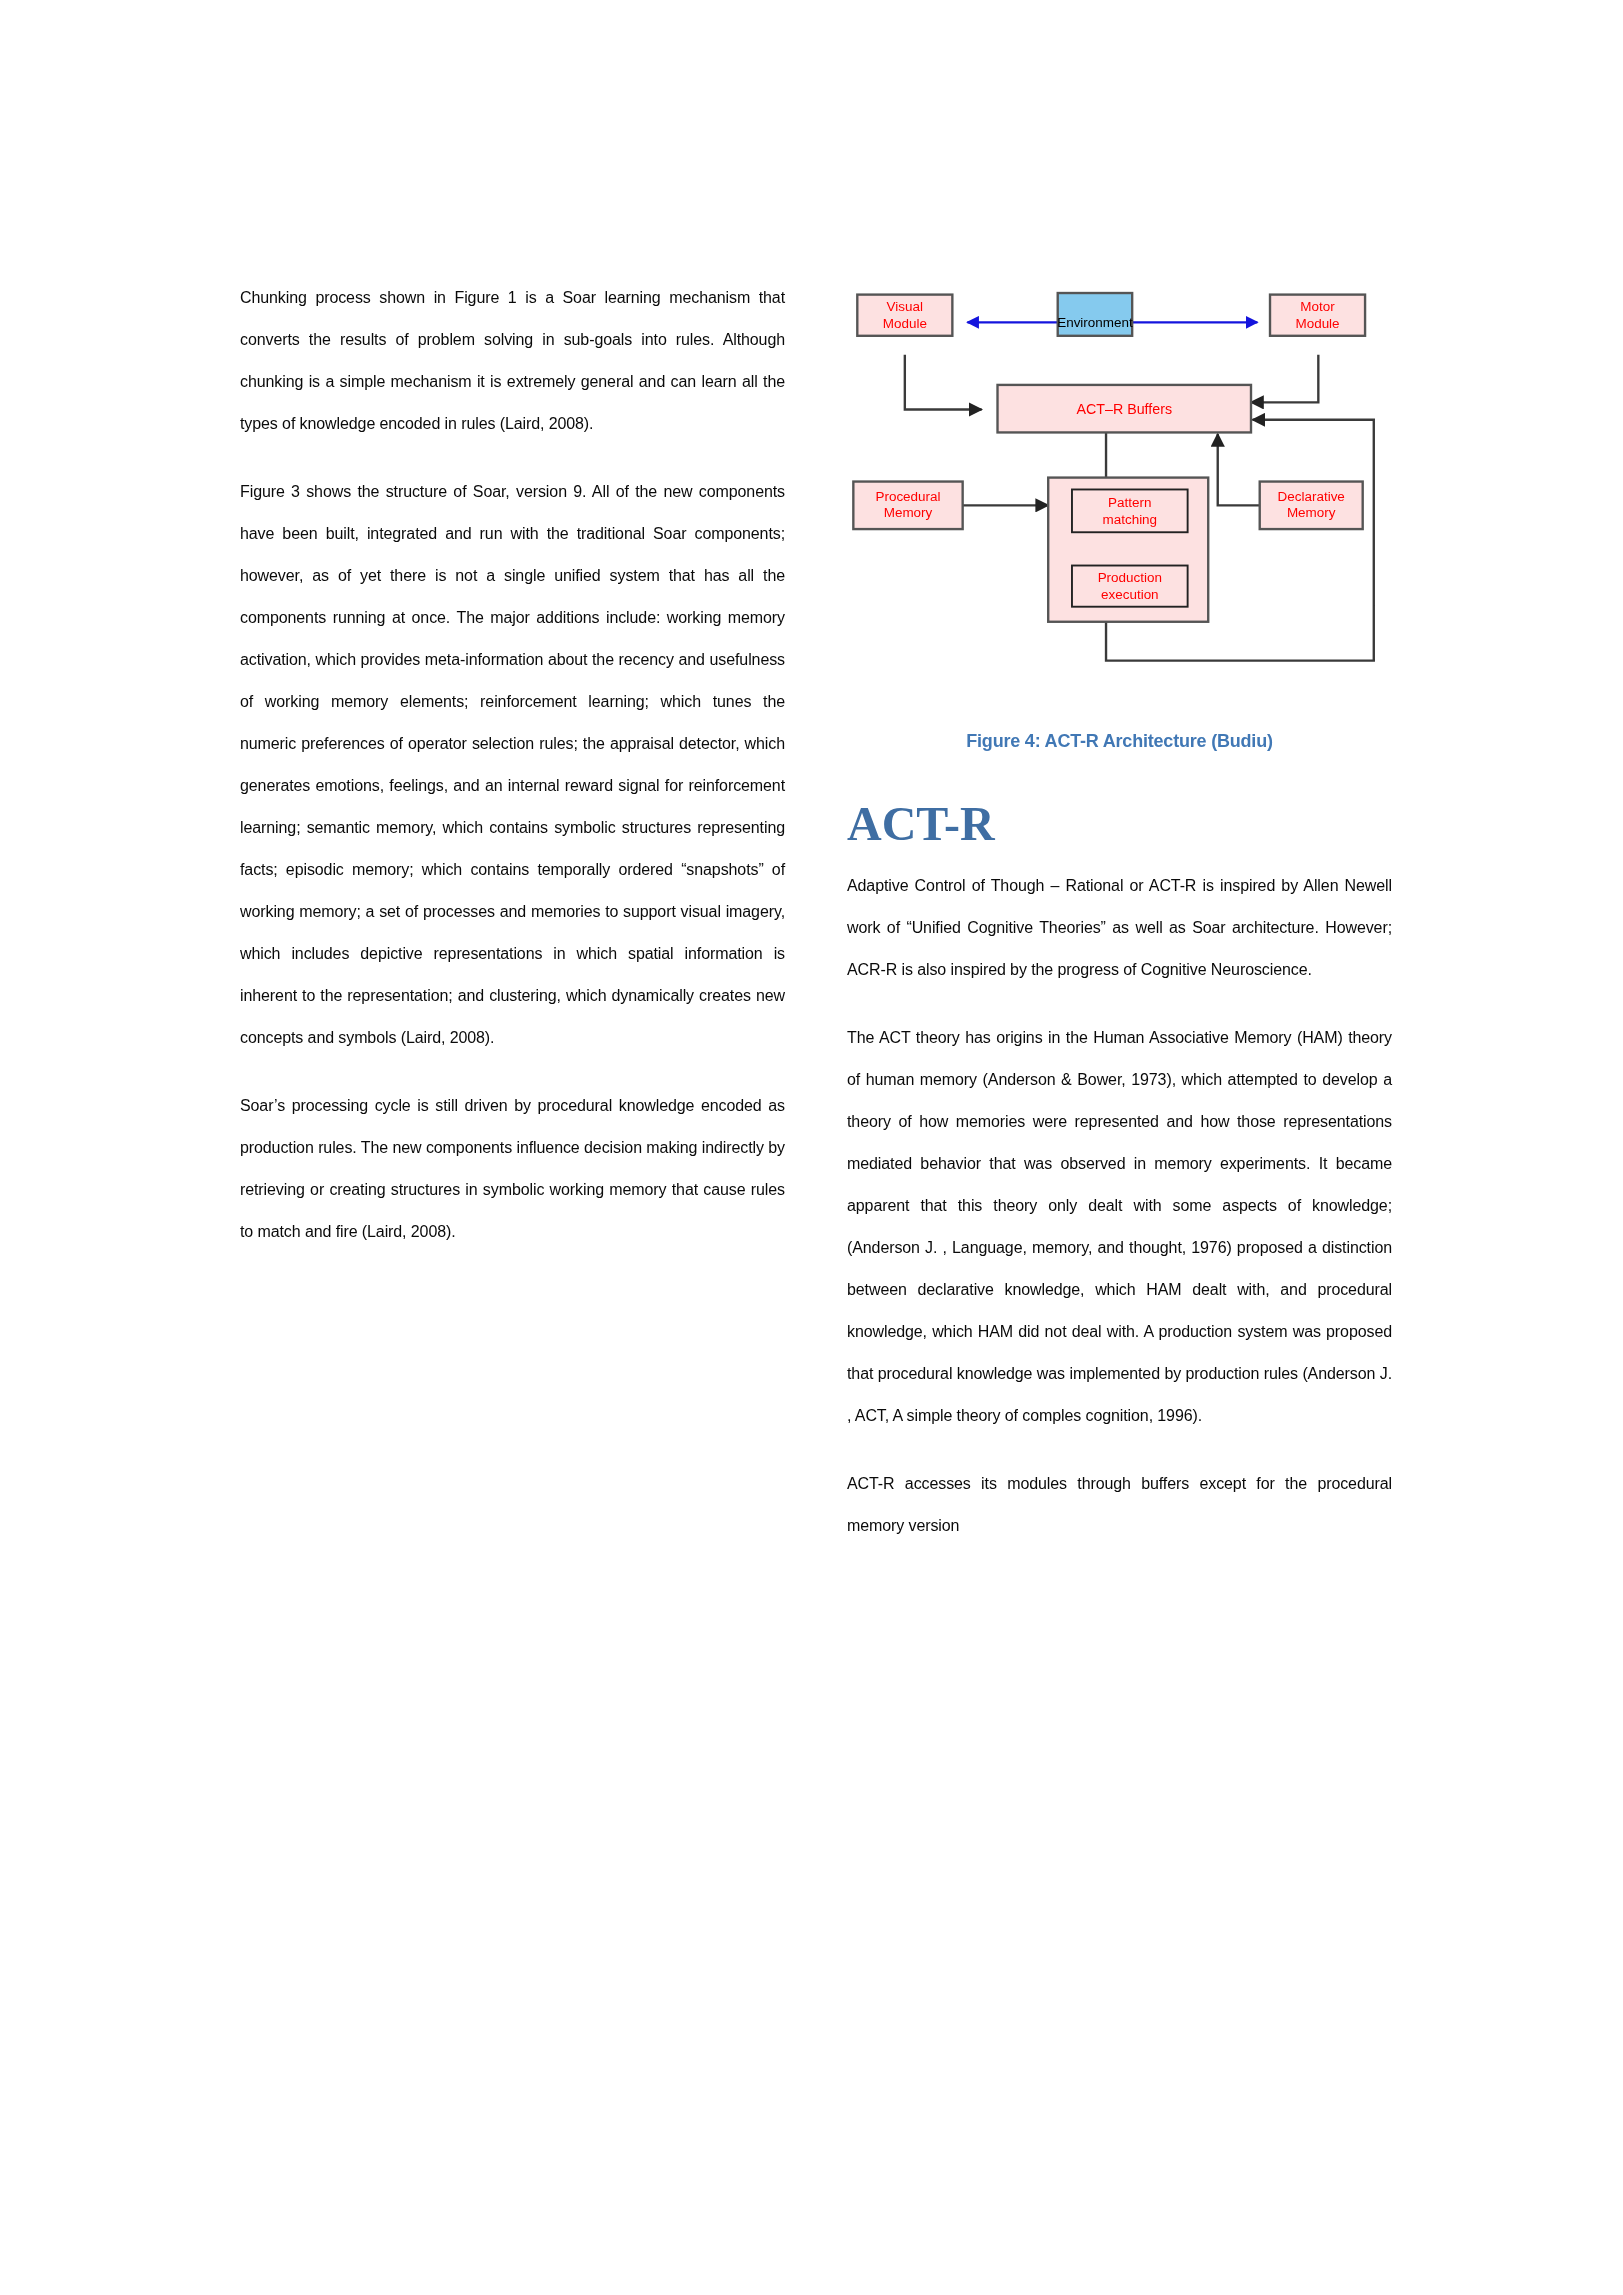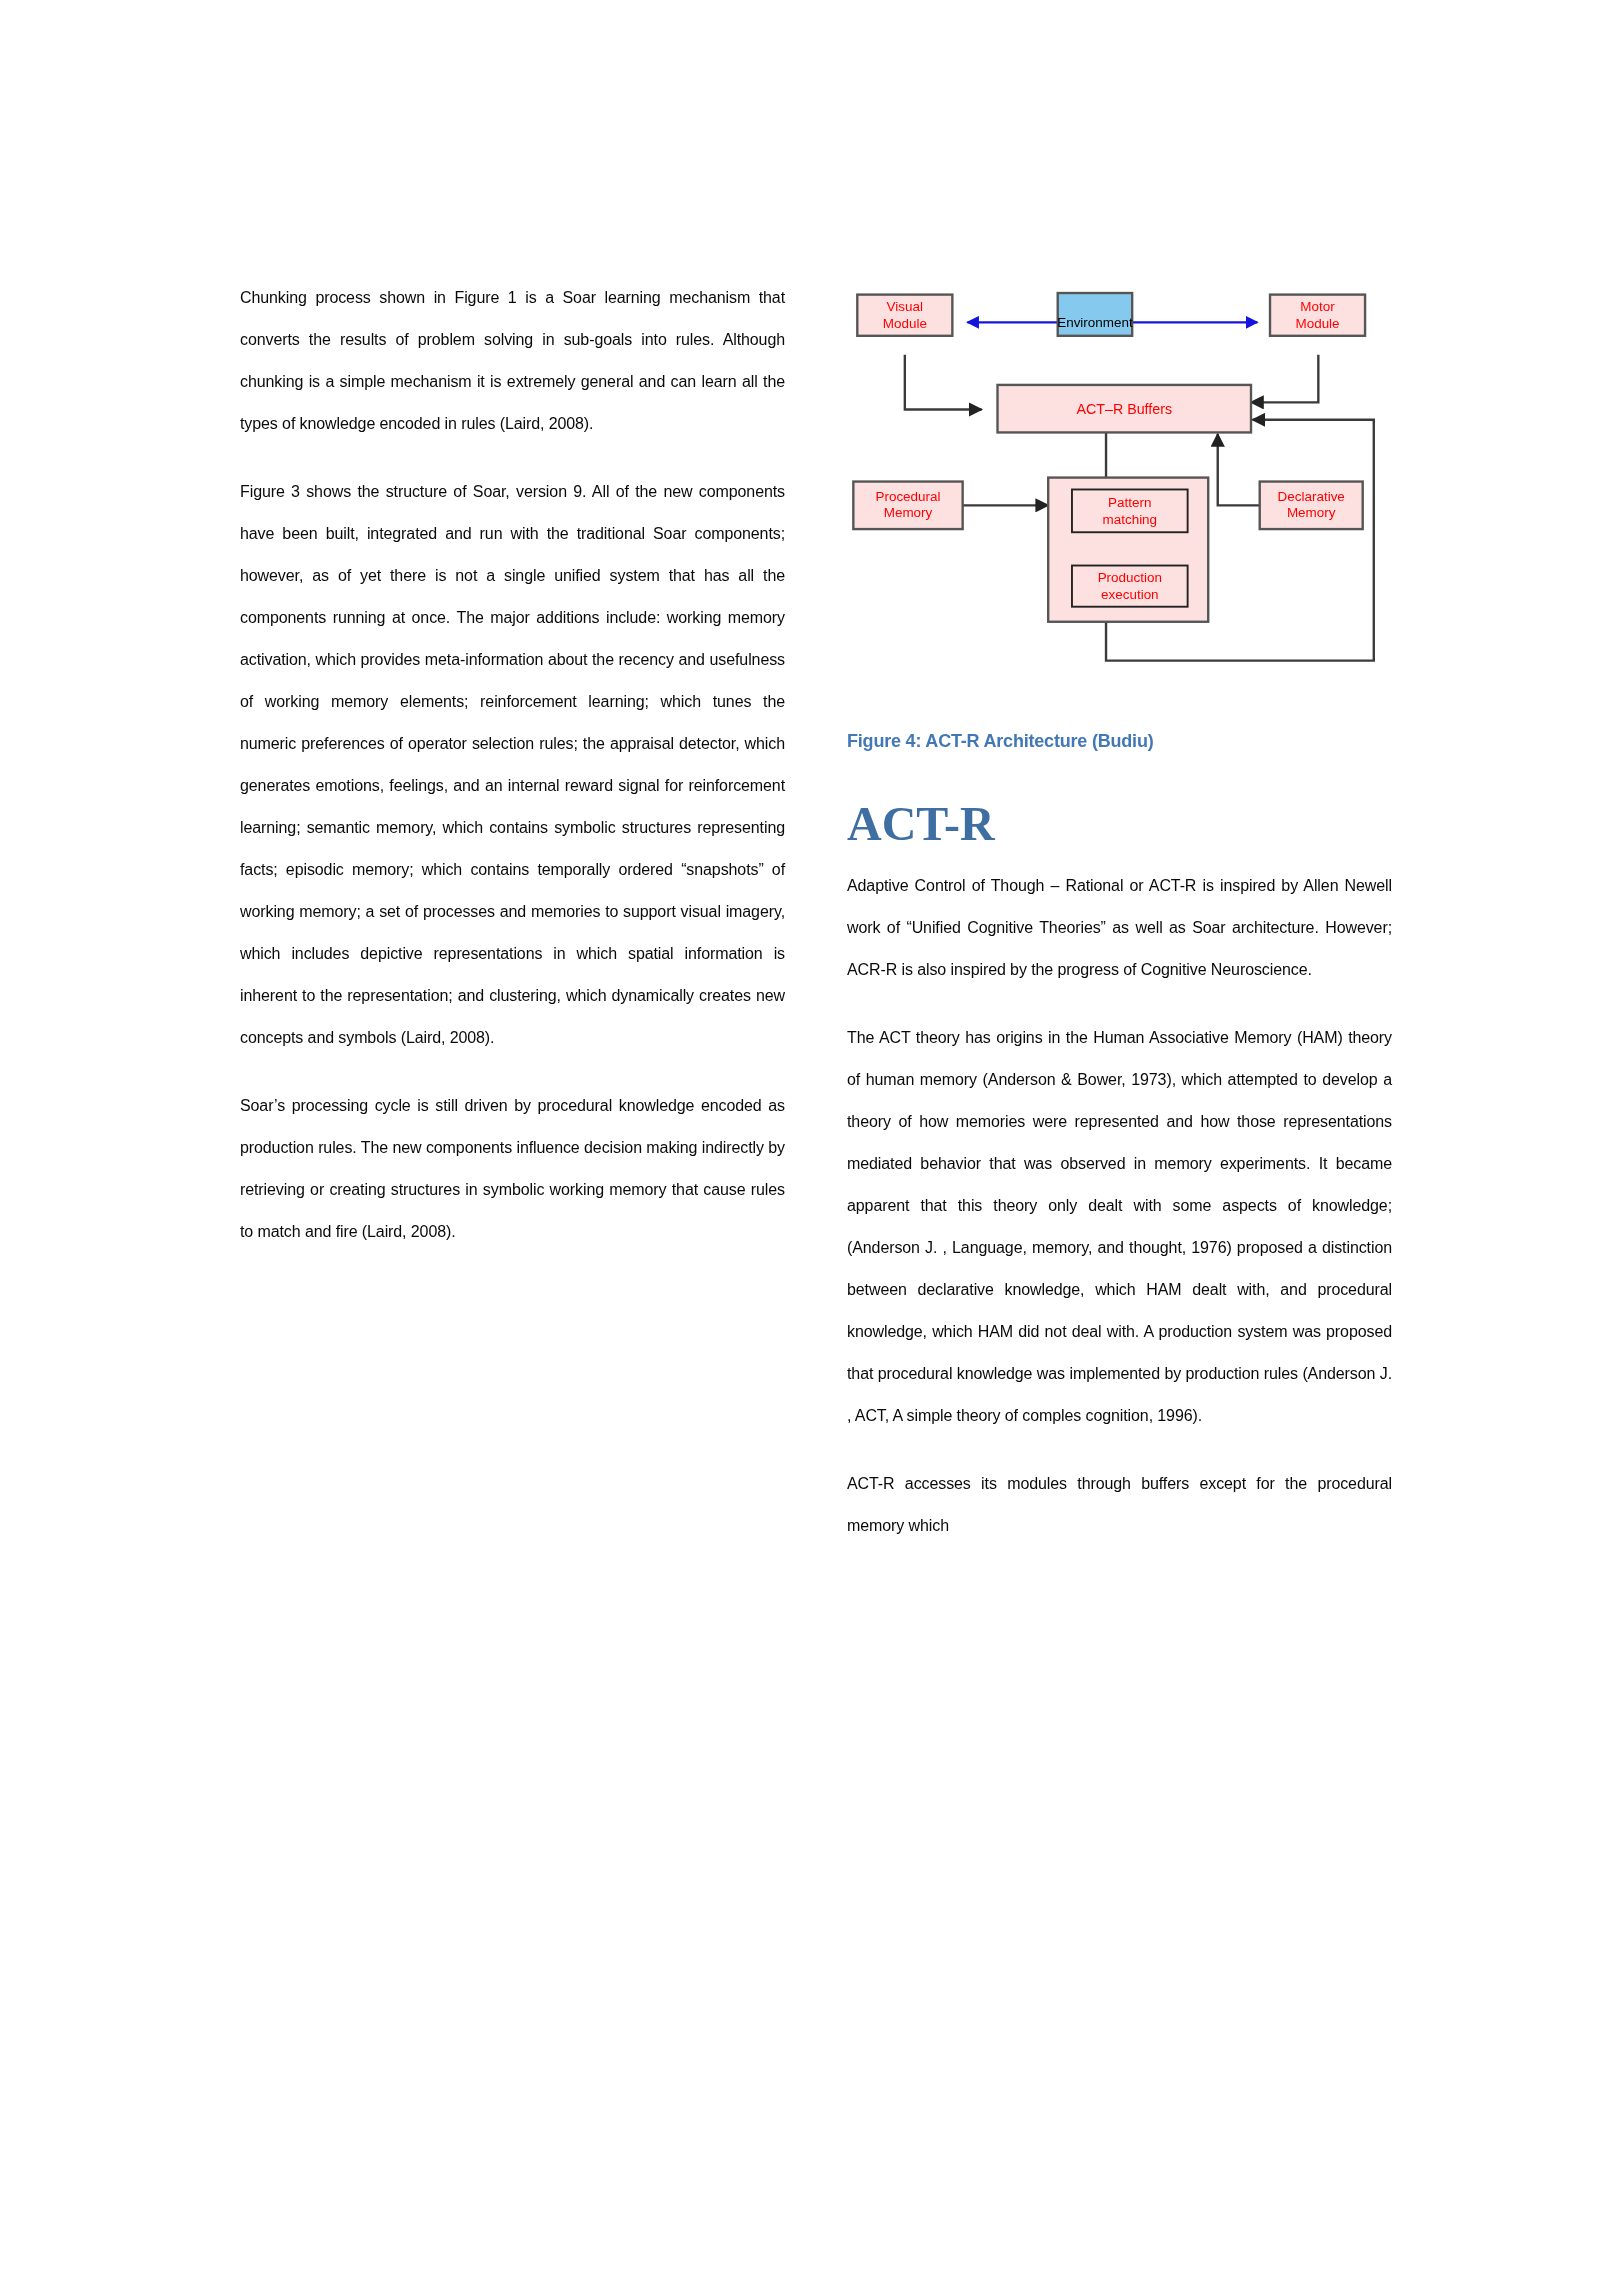--- a/index.html
+++ b/index.html
@@ -49,20 +49,21 @@
     text-justify: inter-word;
     letter-spacing: -0.1px;
     word-spacing: 0px;
   }
   p.body-text:last-child { margin-bottom: 0; }
 
   
   .figure-block {
     margin: 0 0 17.4px 0;
     width: 545px;
+    text-align: center;
   }
   .figure-canvas {
     position: relative;
     width: 545px;
     height: 440px;
     background: #ffffff;
   }
   .figure-canvas svg { display: block; }
 
   .fig-caption {
@@ -188,18 +189,18 @@
           </svg>
         </div>
 
         <div class="fig-caption">Figure 4: ACT-R Architecture (Budiu)</div>
       </div>
 
       <h2 class="section-heading">ACT-R</h2>
 
       <p class="body-text">Adaptive Control of Though – Rational or ACT-R is inspired by Allen Newell work of “Unified Cognitive Theories” as well as Soar architecture. However; ACR-R is also inspired by the progress of Cognitive Neuroscience.</p>
       <p class="body-text">The ACT theory has origins in the Human Associative Memory (HAM) theory of human memory (Anderson &amp; Bower, 1973), which attempted to develop a theory of how memories were represented and how those representations mediated behavior that was observed in memory experiments. It became apparent that this theory only dealt with some aspects of knowledge; (Anderson J. , Language, memory, and thought, 1976) proposed a distinction between declarative knowledge, which HAM dealt with, and procedural knowledge, which HAM did not deal with. A production system was proposed that procedural knowledge was implemented by production rules (Anderson J. , ACT, A simple theory of comples cognition, 1996).</p>
-      <p class="body-text">ACT-R accesses its modules through buffers except for the procedural memory which</p>
+      <p class="body-text">ACT-R accesses its modules through buffers except for the procedural memory version</p>
 
     </div>
   </div>
 </div>
 
 
 </body></html>

